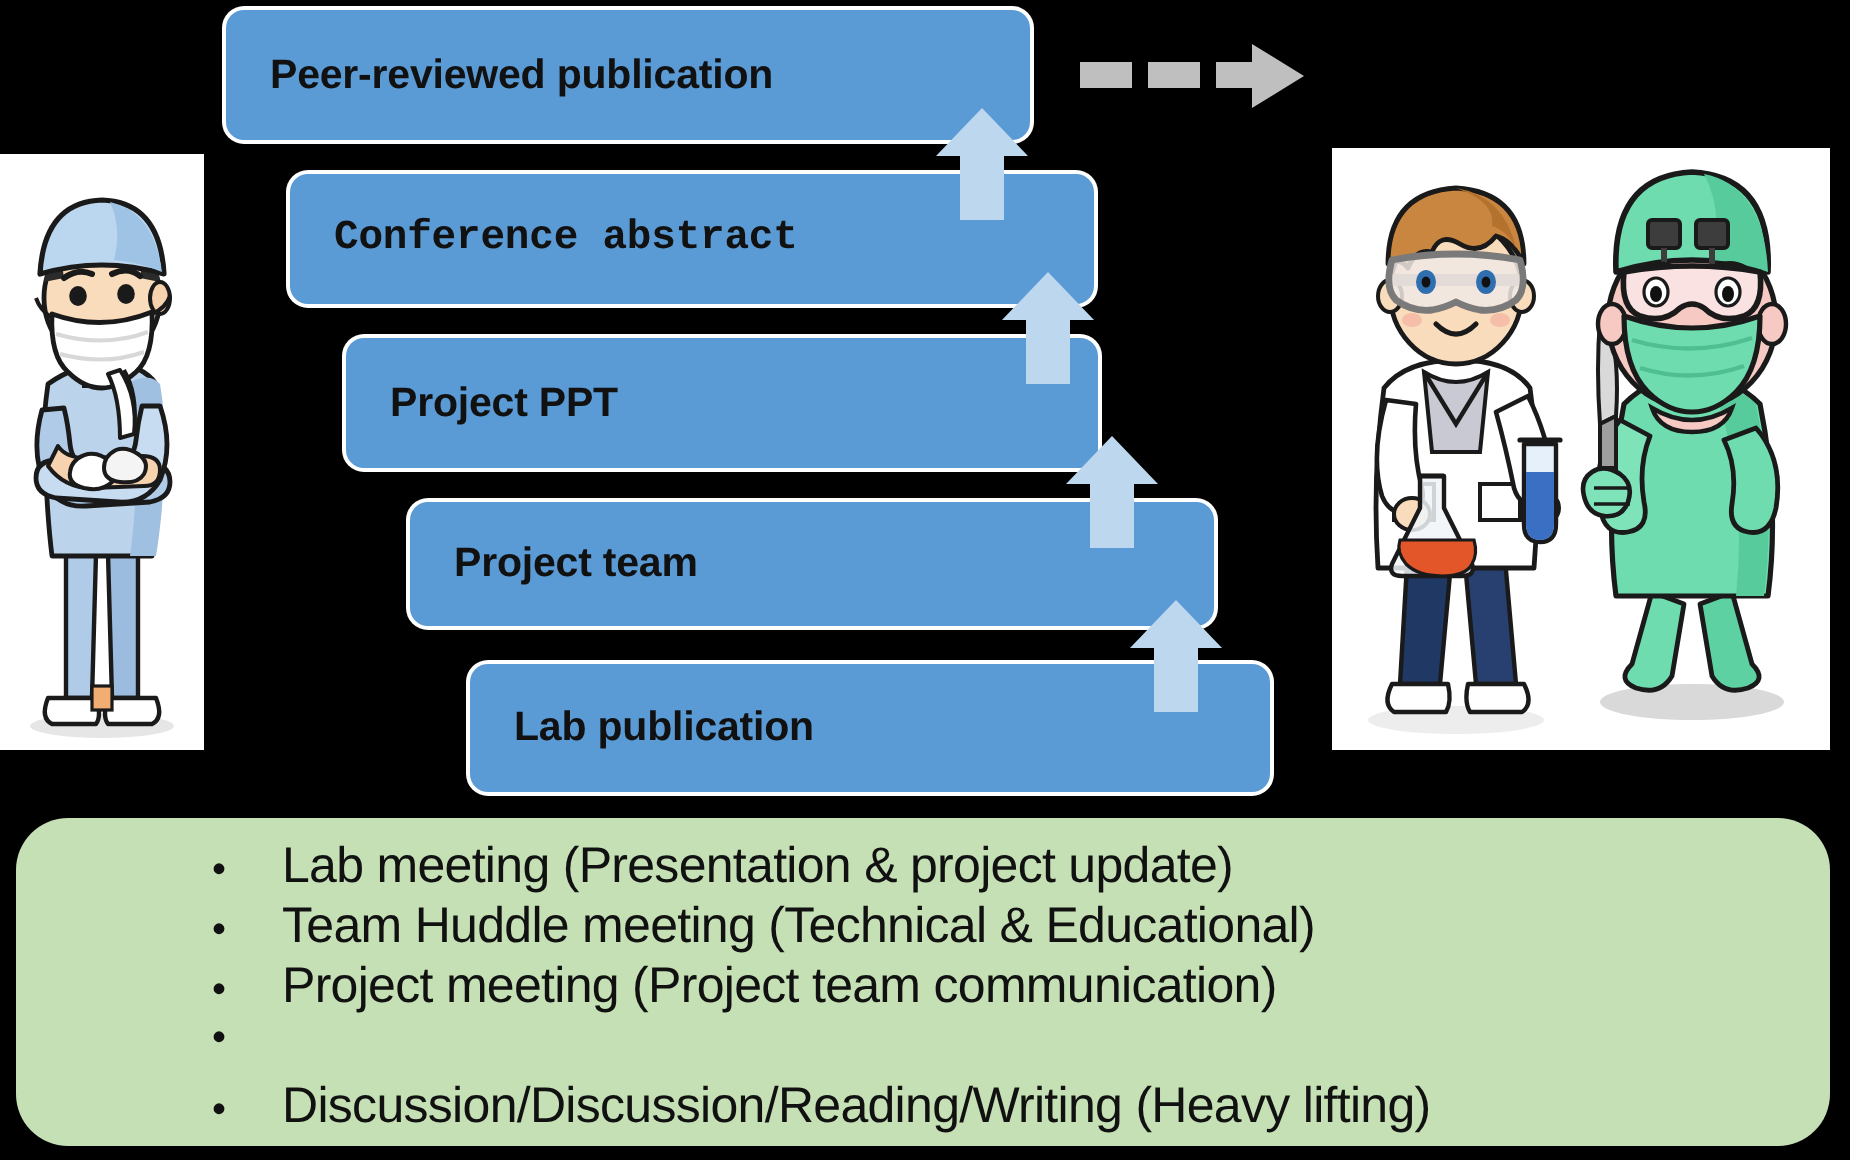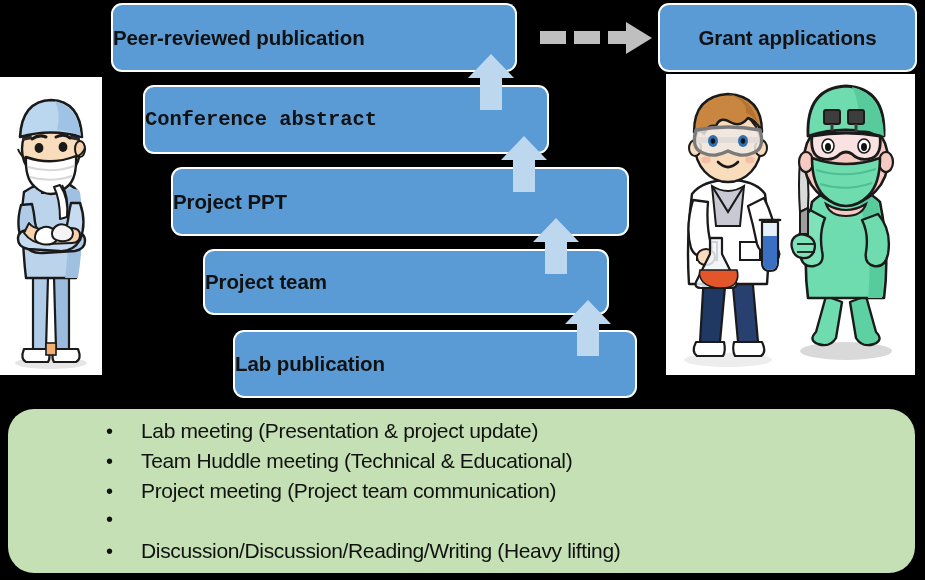--- a/index.html
+++ b/index.html
@@ -24,21 +24,21 @@
     box-shadow: 0 0 0 2px #ffffff;
     display: flex;
     align-items: center;
     z-index: 6;
   }
   .step-box .step-label {
     font-weight: bold;
     font-size: 20.5px;
     color: #111111;
     letter-spacing: -0.1px;
-    padding-left: 0;
+    padding-left: 22px;
     white-space: nowrap;
   }
   .step-box.centered { justify-content: center; }
   .step-box.centered .step-label { padding-left: 0; }
 
   
   .up-arrow {
     position: absolute;
     z-index: 7;
   }
@@ -80,21 +80,21 @@
     padding-left: 98px;
   }
   .bullet-dot {
     width: 35px;
     font-size: 20px;
     color: #111111;
     line-height: 1;
     flex: 0 0 35px;
   }
   .bullet-text {
-    font-size: 21px;
+    font-size: 25px;
     color: #111111;
     white-space: nowrap;
     letter-spacing: -0.35px;
   }
 </style>
 </head>
 <body>
 
 <div id="canvas">
 
@@ -298,35 +298,32 @@
   </div>
 
   <div class="step-box" style="left:113px; top:5px; width:402px; height:65px;">
     <span class="step-label">Peer-reviewed publication</span>
   </div>
 
   <div class="step-box" style="left:145px; top:87px; width:402px; height:65px;font-family:Liberation Mono, monospace;">
     <span class="step-label">Conference abstract</span>
   </div>
 
-  <div class="step-box" style="left:173px; top:169px; width:454px; height:65px;">
+  <div class="step-box" style="left:173px; top:169px; width:376px; height:65px;">
     <span class="step-label">Project PPT</span>
   </div>
 
   <div class="step-box" style="left:205px; top:251px; width:402px; height:62px;">
     <span class="step-label">Project team</span>
   </div>
 
   <div class="step-box" style="left:235px; top:332px; width:400px; height:64px;">
     <span class="step-label">Lab publication</span>
   </div>
 
-  <div class="step-box centered" style="left:660px; top:5px; width:255px; height:65px;">
-    <span class="step-label">Grant applications</span>
-  </div>
 
   <div id="bullet-panel">
     <div class="bullet-row">
       <span class="bullet-dot">•</span>
       <span class="bullet-text">Lab meeting (Presentation &amp; project update)</span>
     </div>
     <div class="bullet-row">
       <span class="bullet-dot">•</span>
       <span class="bullet-text">Team Huddle meeting (Technical &amp; Educational)</span>
     </div>

